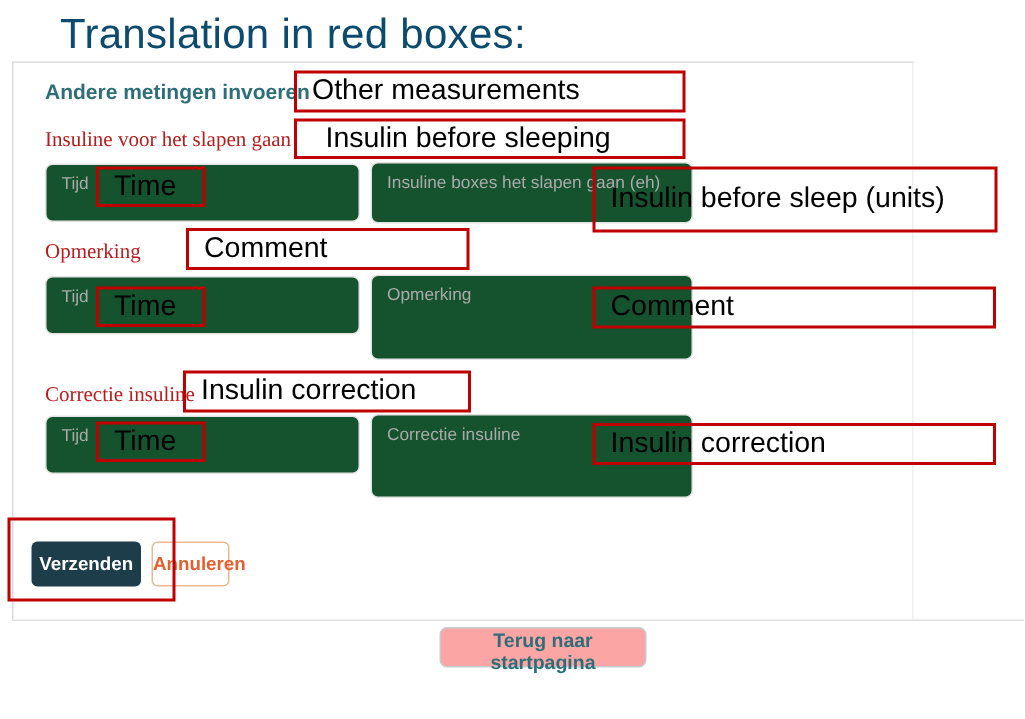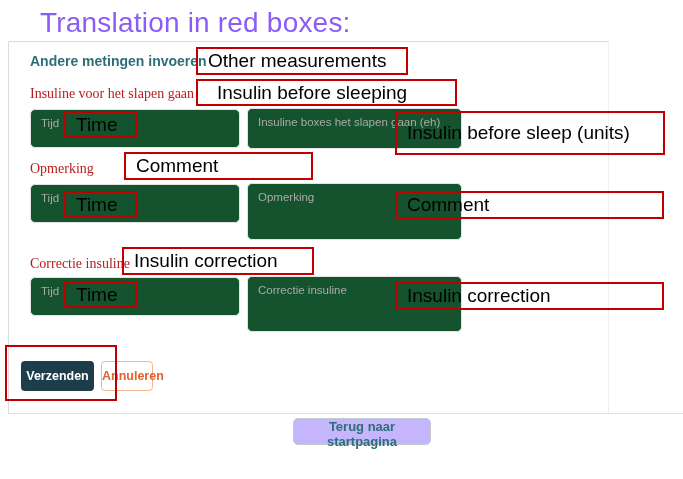--- a/index.html
+++ b/index.html
@@ -13,21 +13,21 @@
     background: #ffffff;
     overflow: hidden;
   }
 
   .slide-title {
     position: absolute;
     left: 40px;
     top: 7px;
     font-size: 28px;
     font-weight: 500;
-    color: #8b5cf6;
+    color: #0c4a6e;
     letter-spacing: 0.2px;
   }
 
   
   .panel {
     position: absolute;
     left: 8px;
     top: 41px;
     width: 601px;
     height: 372px;
@@ -108,21 +108,21 @@
     height: 1px;
     background: #e0e0e0;
   }
 
   .btn-back {
     position: absolute;
     left: 293px;
     top: 418px;
     width: 138px;
     height: 27px;
-    background: #c4b5fd;
+    background: #fca5a5;
     color: #2d6e78;
     border: 1px solid #c3cdd1;
     border-radius: 5px;
     font-family: "Liberation Sans", sans-serif;
     font-size: 13px;
     font-weight: 700;
     cursor: pointer;
     z-index: 1;
   }
 
@@ -134,21 +134,21 @@
     color: #000000;
     font-size: 19px;
     display: flex;
     align-items: center;
     padding-left: 10px;
     z-index: 5;
     white-space: nowrap;
   }
   .anno.empty { padding-left: 0; }
 
-  .a-other   { left: 196px; top: 47px;  width: 212px; height: 28px; }
+  .a-other   { left: 196px; top: 47px;  width: 261px; height: 28px; }
   .a-sleepin { left: 196px; top: 79px;  width: 261px; height: 27px; padding-left: 19px; }
   .a-time1   { left: 64px;  top: 111px; width: 73px;  height: 27px; }
   .a-units   { left: 395px; top: 111px; width: 270px; height: 44px; }
   .a-comlbl  { left: 124px; top: 152px; width: 189px; height: 28px; }
   .a-time2   { left: 64px;  top: 191px; width: 73px;  height: 27px; }
   .a-comfld  { left: 395px; top: 191px; width: 269px; height: 28px; }
   .a-corlbl  { left: 122px; top: 247px; width: 192px; height: 28px; }
   .a-time3   { left: 64px;  top: 281px; width: 73px;  height: 27px; }
   .a-corfld  { left: 395px; top: 282px; width: 269px; height: 28px; }
   .a-send    { left: 17px;  top: 325px; width: 91px;  height: 28px; z-index: 6; }

